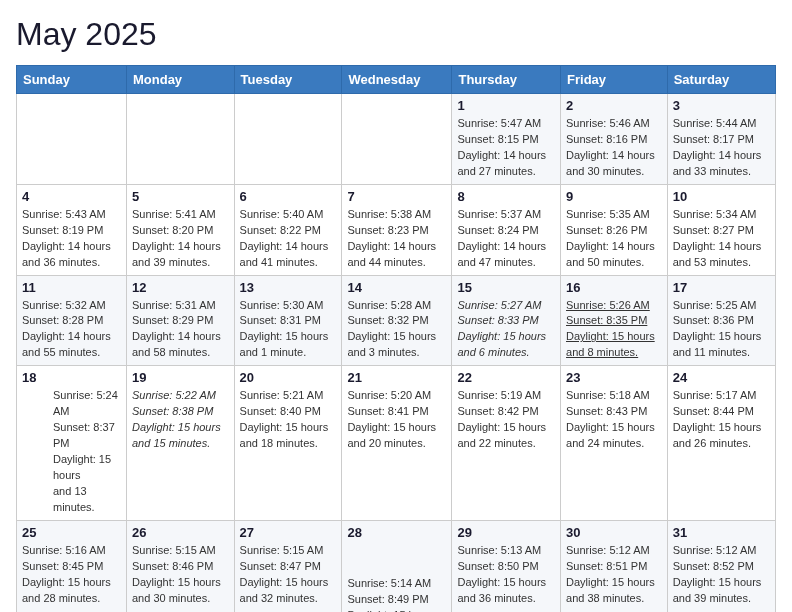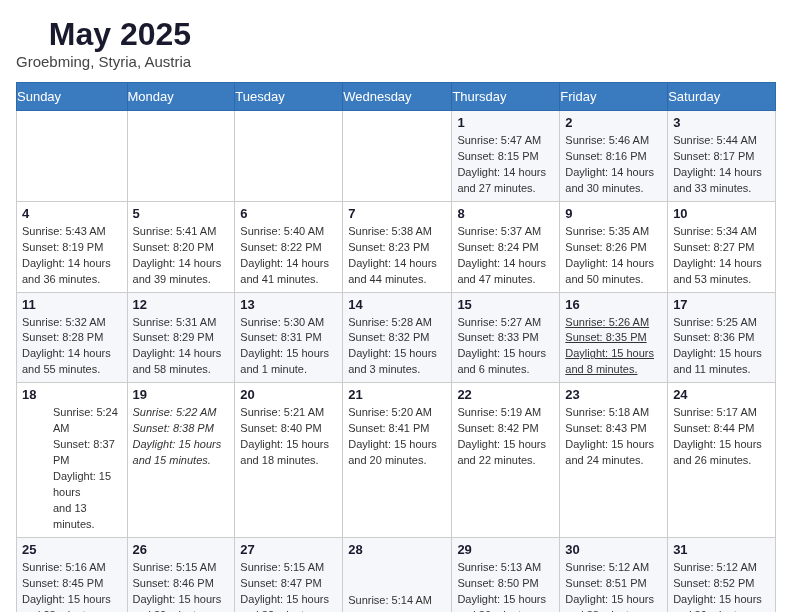--- a/index.html
+++ b/index.html
@@ -19,39 +19,39 @@
     .logo {
       display: flex;
       align-items: center;
       gap: 4px;
     }
     .title-block {
       text-align: right;
     }
     .month-title {
       font-size: 32px;
-      font-weight: bold;
+      font-weight: normal;
       color: #1a1a2e;
     }
     .location {
       font-size: 15px;
       color: #444;
     }
     table {
       width: 100%;
       border-collapse: collapse;
       font-size: 11px;
     }
     thead tr th {
       background: #3a7abf;
       color: #fff;
       text-align: left;
-      padding: 6px 0;
+      padding: 6px 6px;
       font-size: 13px;
-      font-weight: normal;
+      font-weight: bold;
       border: 1px solid #2e6aab;
     }
     tbody tr td {
       border: 1px solid #ccc;
       vertical-align: top;
       padding: 4px 5px;
       width: 113px;
       min-height: 80px;
       background: #fff;
     }
@@ -72,21 +72,20 @@
     .empty-cell {
       background: #fff !important;
     }
   </style>
 </head>
 <body>
 
 <div class="header">
   <div class="title-block">
     <div class="month-title">May 2025</div>
-    <div class="location">Groebming, Styria, Austria</div>
   </div>
 </div>
 
 <table>
   <thead>
     <tr id="weekday-header">
     <th>Sunday</th>
         <th>Monday</th>
         <th>Tuesday</th>
         <th>Wednesday</th>
@@ -198,21 +197,21 @@
         </td>
         <td>
           <div class="day-num">14</div>
           <div class="day-info" style="white-space: pre-line;">Sunrise: 5:28 AM
 Sunset: 8:32 PM
 Daylight: 15 hours
 and 3 minutes.</div>
         </td>
         <td>
           <div class="day-num">15</div>
-          <div class="day-info" style="white-space: pre-line;">Sunrise: 5:27 AM
+          <div class="day-info" style="white-space: pre-line; font-style: italic;">Sunrise: 5:27 AM
 Sunset: 8:33 PM
 Daylight: 15 hours
 and 6 minutes.</div>
         </td>
         <td>
           <div class="day-num">16</div>
           <div class="day-info" style="white-space: pre-line; text-decoration: underline;">Sunrise: 5:26 AM
 Sunset: 8:35 PM
 Daylight: 15 hours
 and 8 minutes.</div>

